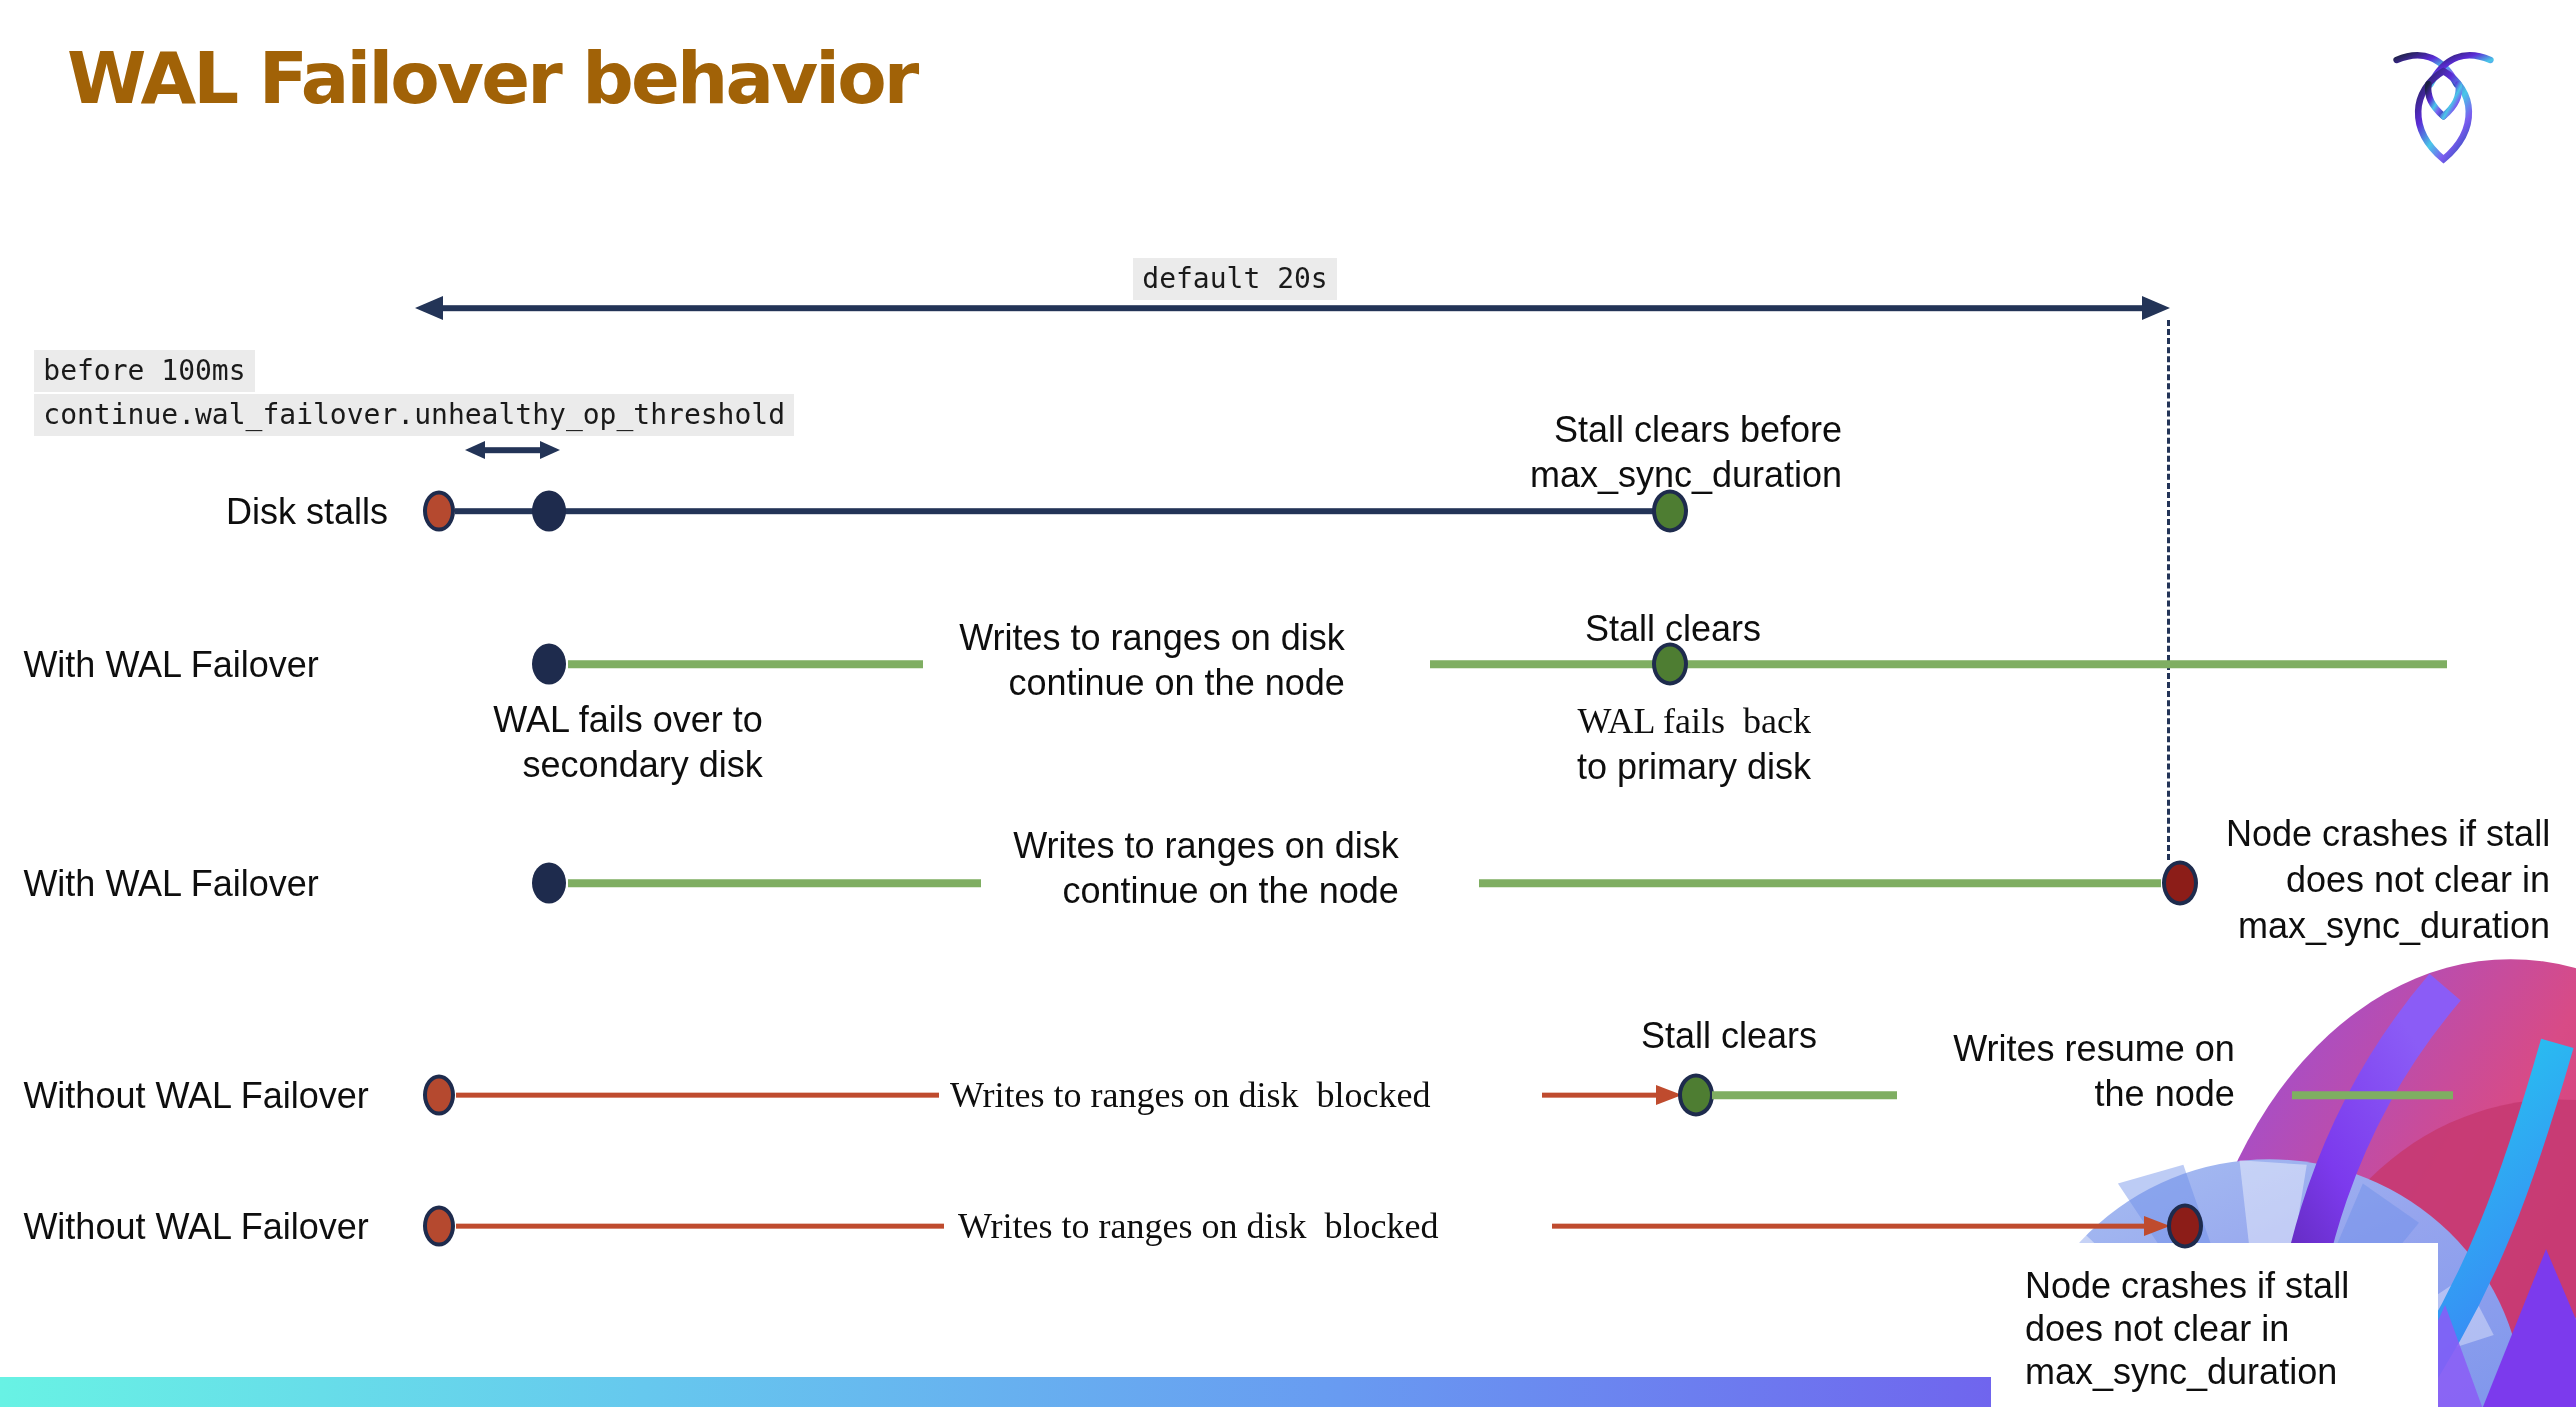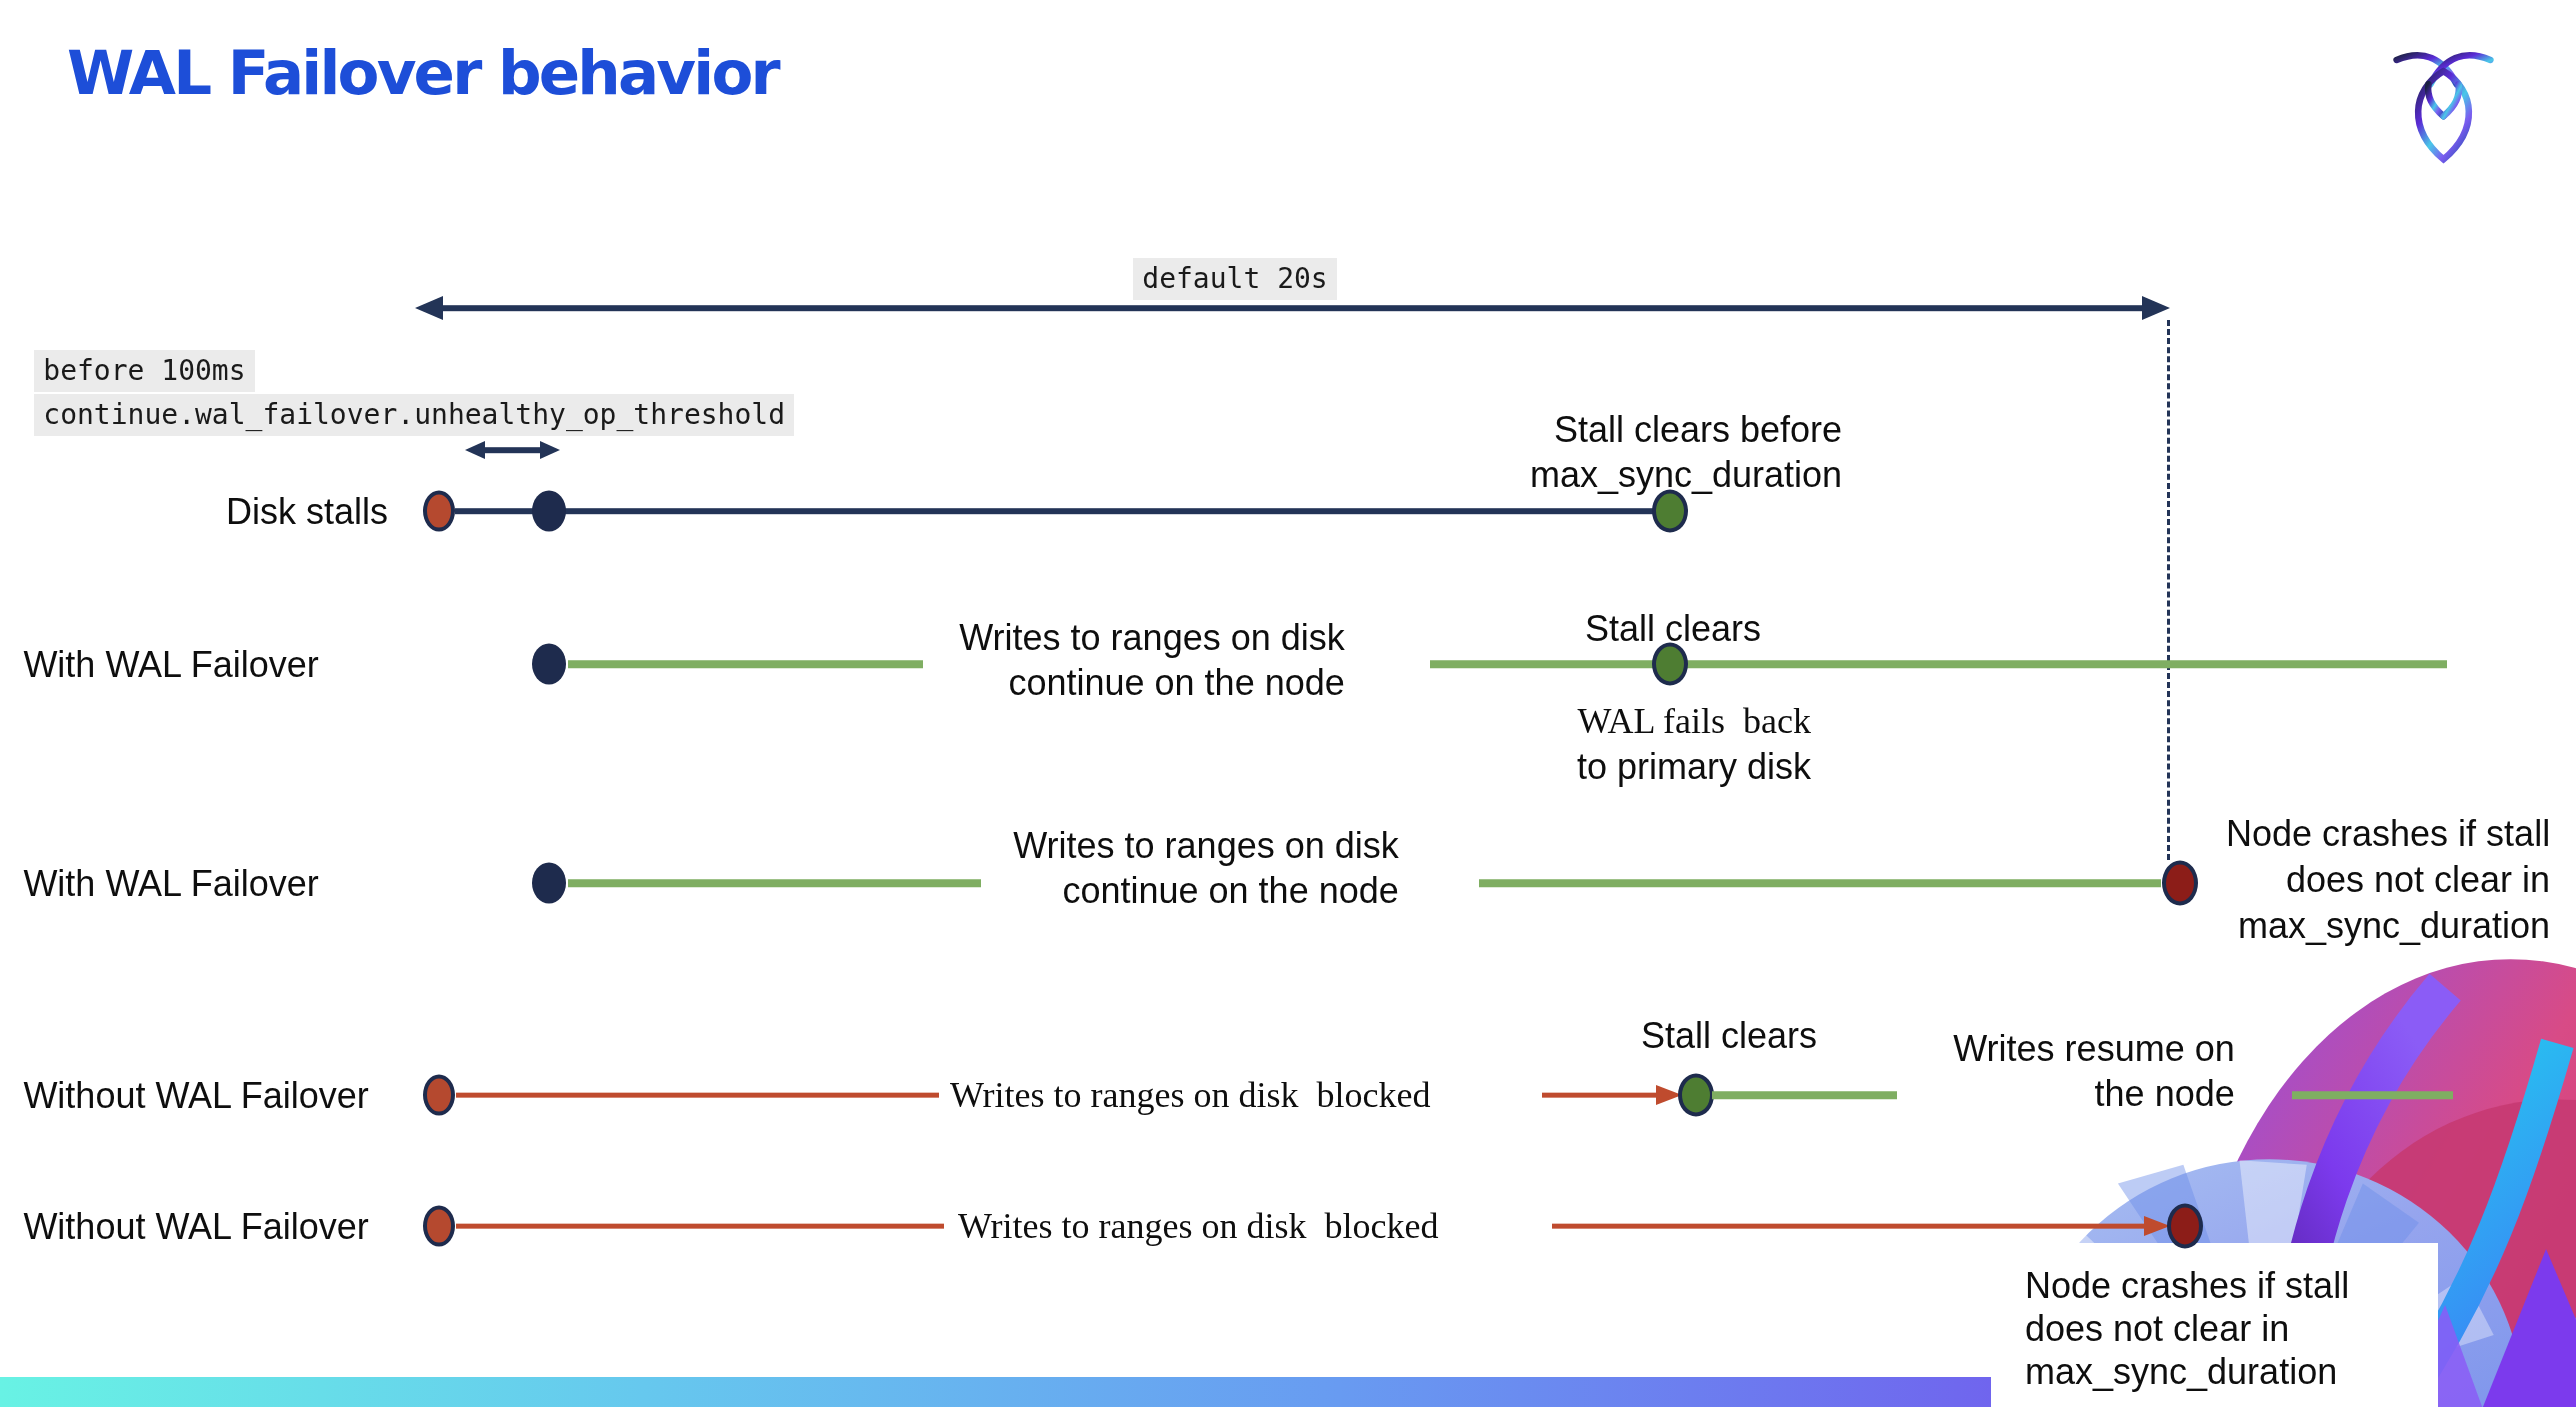--- a/index.html
+++ b/index.html
@@ -3,21 +3,21 @@
 <meta charset="utf-8">
 <style>
   html,body{margin:0;padding:0;background:#ffffff;}
   #slide{position:relative;width:2576px;height:1408px;background:#ffffff;overflow:hidden;
          font-family:"Liberation Sans","DejaVu Sans",sans-serif;color:#0e0e0e;}
   .abs{position:absolute;}
   .vc{position:absolute;transform:translateY(-50%);}
   .ct{position:absolute;transform:translate(-50%,-50%);text-align:center;}
   .sans{font-size:36px;line-height:45px;color:#0e0e0e;}
   .pre{white-space:pre;font-family:Liberation Serif, serif;}
-  .title{font-size:61px;font-weight:800;letter-spacing:-2.8px;color:#1d4ed8;line-height:1.05;
+  .title{font-size:72px;font-weight:800;letter-spacing:-2.8px;color:#a16207;line-height:1.05;
          font-family:"DejaVu Sans","Liberation Sans",sans-serif;}
   .mono{font-family:"DejaVu Sans Mono","Liberation Mono",monospace;font-size:28px;line-height:36px;
         background:#ebebeb;color:#1a1a1a;padding:2.8px 9.3px;display:inline-block;white-space:pre;}
   .hline{position:absolute;transform:translateY(-50%);}
   .l-navy{height:5.6px;background:#233457;}
   .l-green{height:7.5px;background:#7fae62;}
   .l-red{height:4.7px;background:#bf4b2e;}
   .dot{position:absolute;transform:translate(-50%,-50%);border-radius:50%;box-sizing:border-box;z-index:2;}
   .dot-red{width:32px;height:41px;background:#b5492f;border:4.7px solid #1e2b4d;}
   .dot-navy{width:34px;height:41px;background:#1e2b4d;}
@@ -130,20 +130,24 @@
   <div class="vc sans row-el" style="left:23.4px;top:664px;">With WAL Failover</div>
   <div class="dot dot-navy" style="left:549px;top:664px;"></div>
   <div class="hline l-green row-el" style="left:568px;top:664px;width:355px;"></div>
   <div class="ct sans row-el" style="left:1152px;top:660px;">
     <div>Writes to ranges on disk</div>
     <div>continue on the node</div>
   </div>
   <div class="hline l-green row-el" style="left:1430px;top:664px;width:1017px;"></div>
   <div class="dot dot-green" style="left:1670px;top:664px;"></div>
   <div class="ct sans row-el" style="left:1673px;top:628px;">Stall clears</div>
+  <div class="ct sans row-el" style="left:628px;top:742px;">
+    <div>WAL fails over to</div>
+    <div>secondary disk</div>
+  </div>
   <div class="ct sans row-el" style="left:1694px;top:744px;">
     <div class="pre">WAL fails  back</div>
     <div>to primary disk</div>
   </div>
 
   <div class="vc sans row-el" style="left:23.4px;top:883px;">With WAL Failover</div>
   <div class="dot dot-navy" style="left:549px;top:883px;"></div>
   <div class="hline l-green row-el" style="left:568px;top:883px;width:413px;"></div>
   <div class="ct sans row-el" style="left:1206px;top:868px;">
     <div>Writes to ranges on disk</div>

